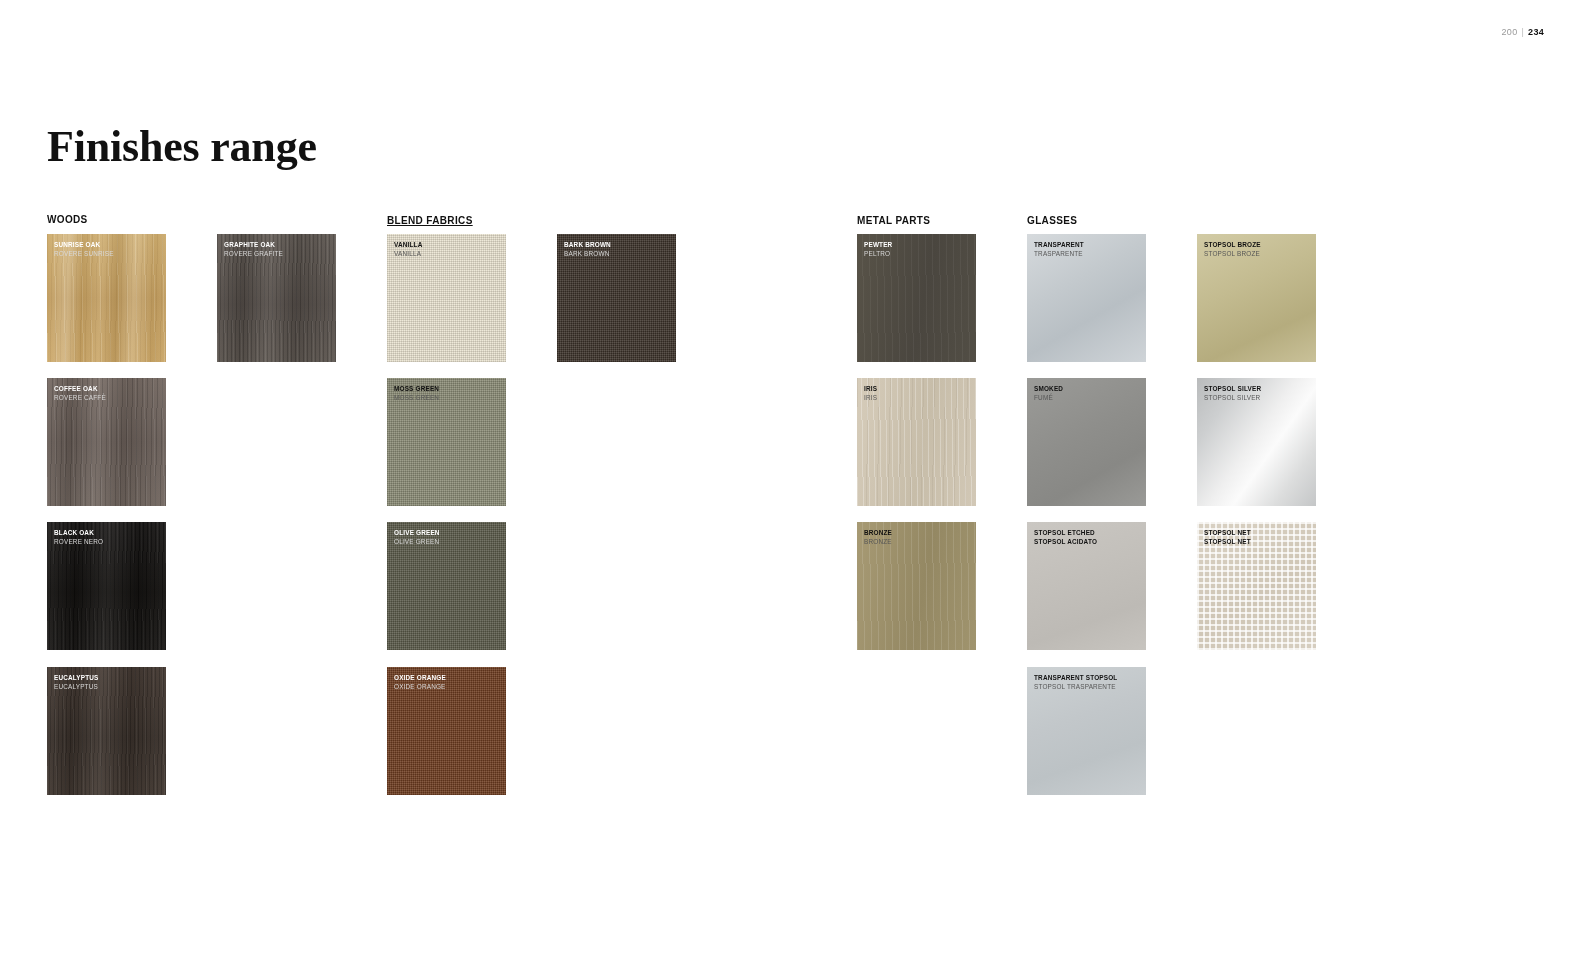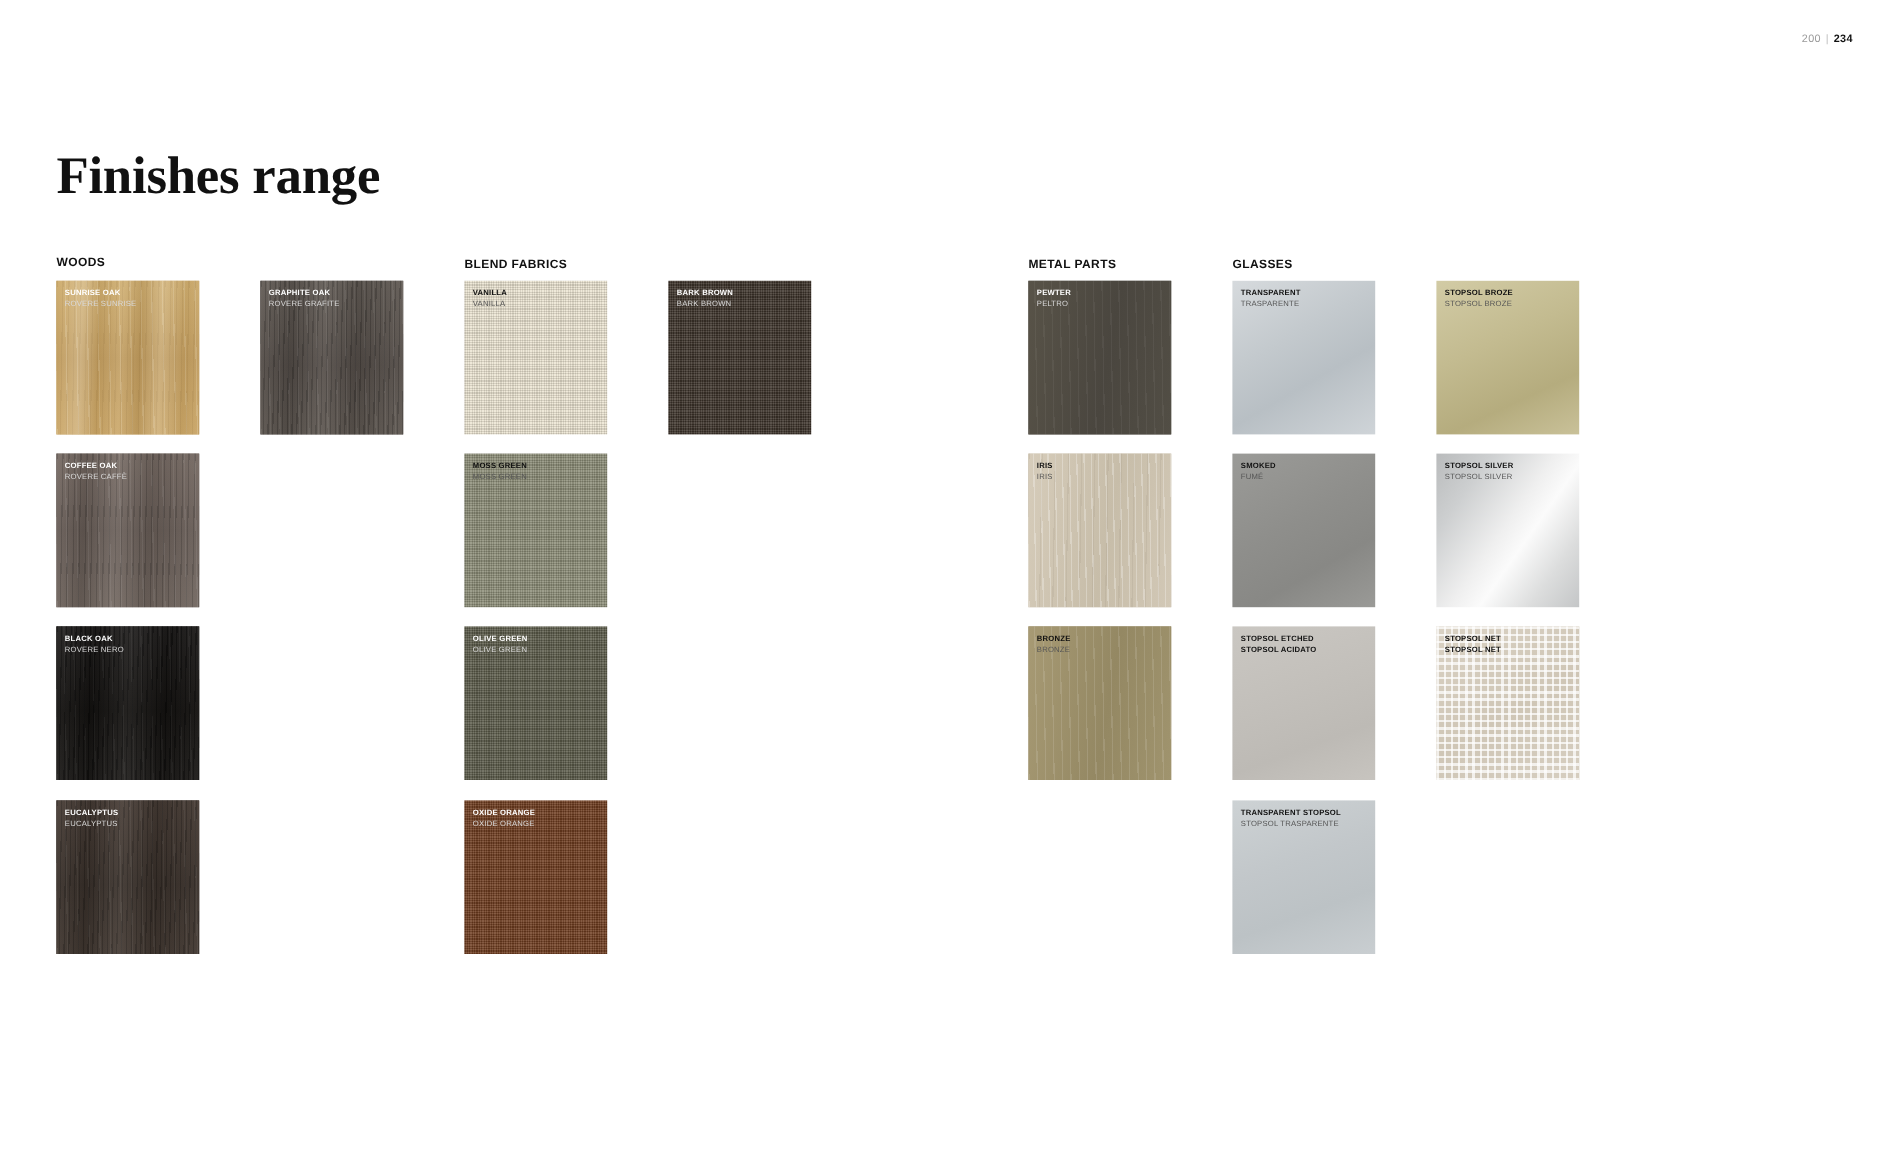--- a/index.html
+++ b/index.html
@@ -265,21 +265,21 @@
     </div>
   </div>
 
   <div class="swatch tex-wood w-eucalyptus" style="left:47px; top:667px;">
     <div class="lbl light-text">
       <span class="en">EUCALYPTUS</span>
       <span class="it">EUCALYPTUS</span>
     </div>
   </div>
 
-  <div class="sec-head" style="left:387px; top:215px;">BLEND FABRICS</div>
+  <div class="sec-head" style="left:387px; top:215px;text-decoration:underline;">BLEND FABRICS</div>
 
   <div class="swatch tex-fabric fabric-weave f-vanilla" style="left:387px; top:234px;">
     <div class="lbl dark-text">
       <span class="en">VANILLA</span>
       <span class="it">VANILLA</span>
     </div>
   </div>
 
   <div class="swatch tex-fabric fabric-weave f-barkbrown" style="left:557px; top:234px;">
     <div class="lbl light-text">

